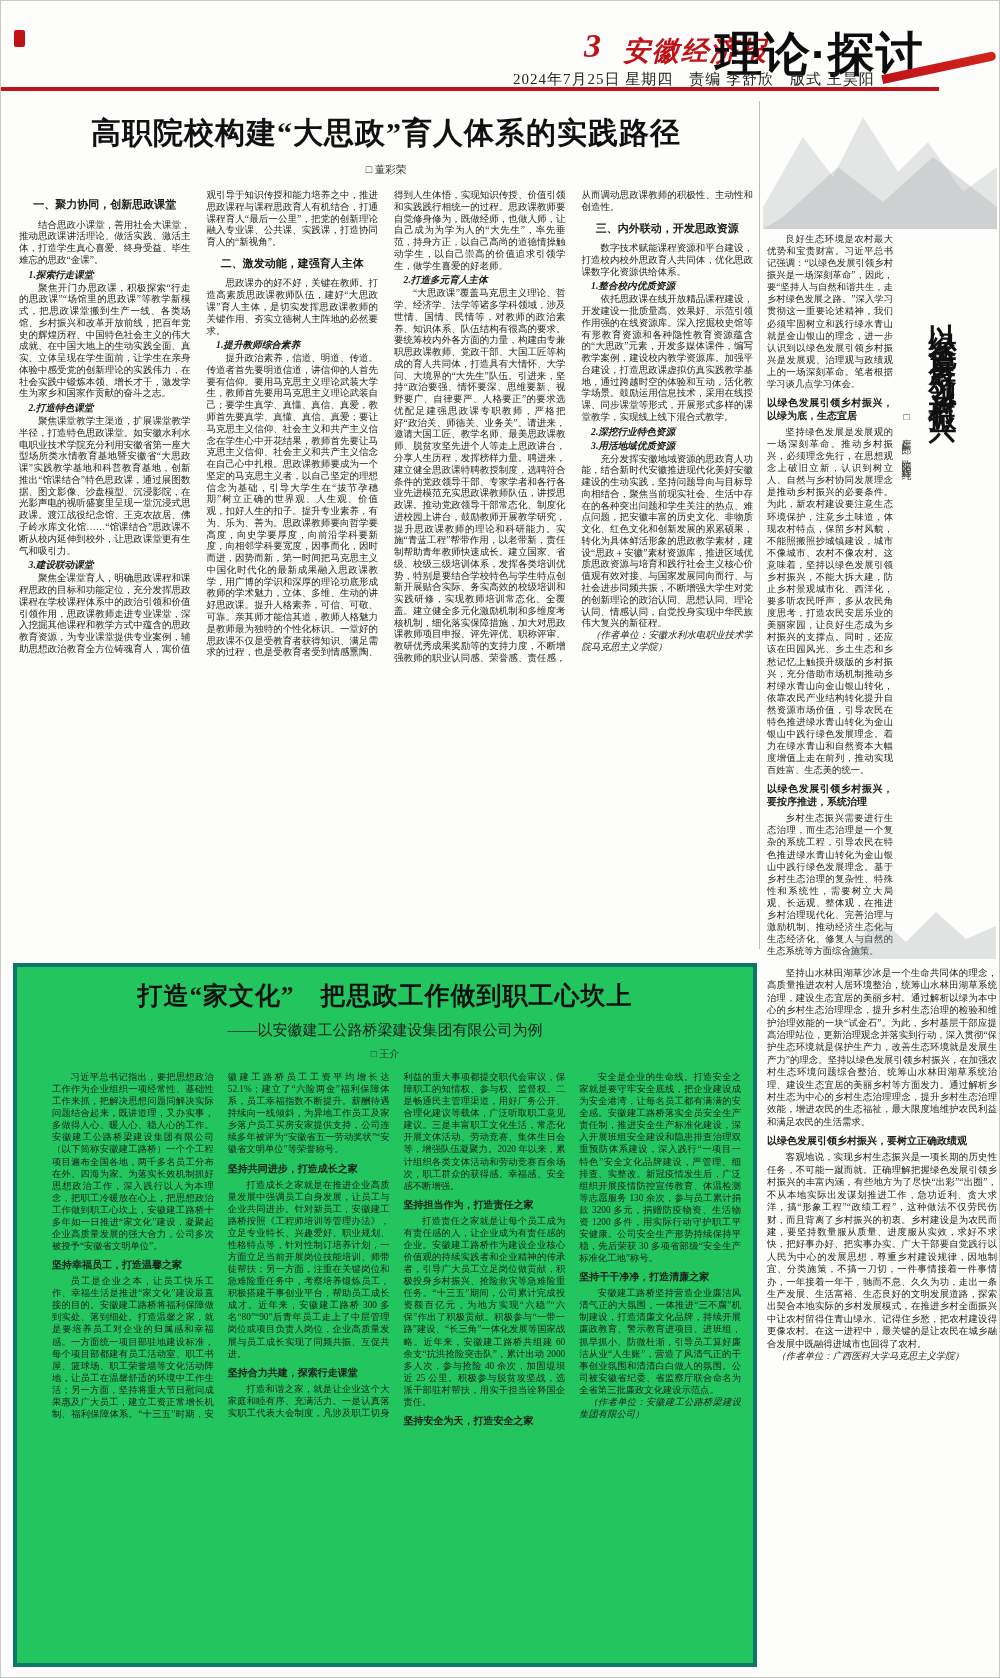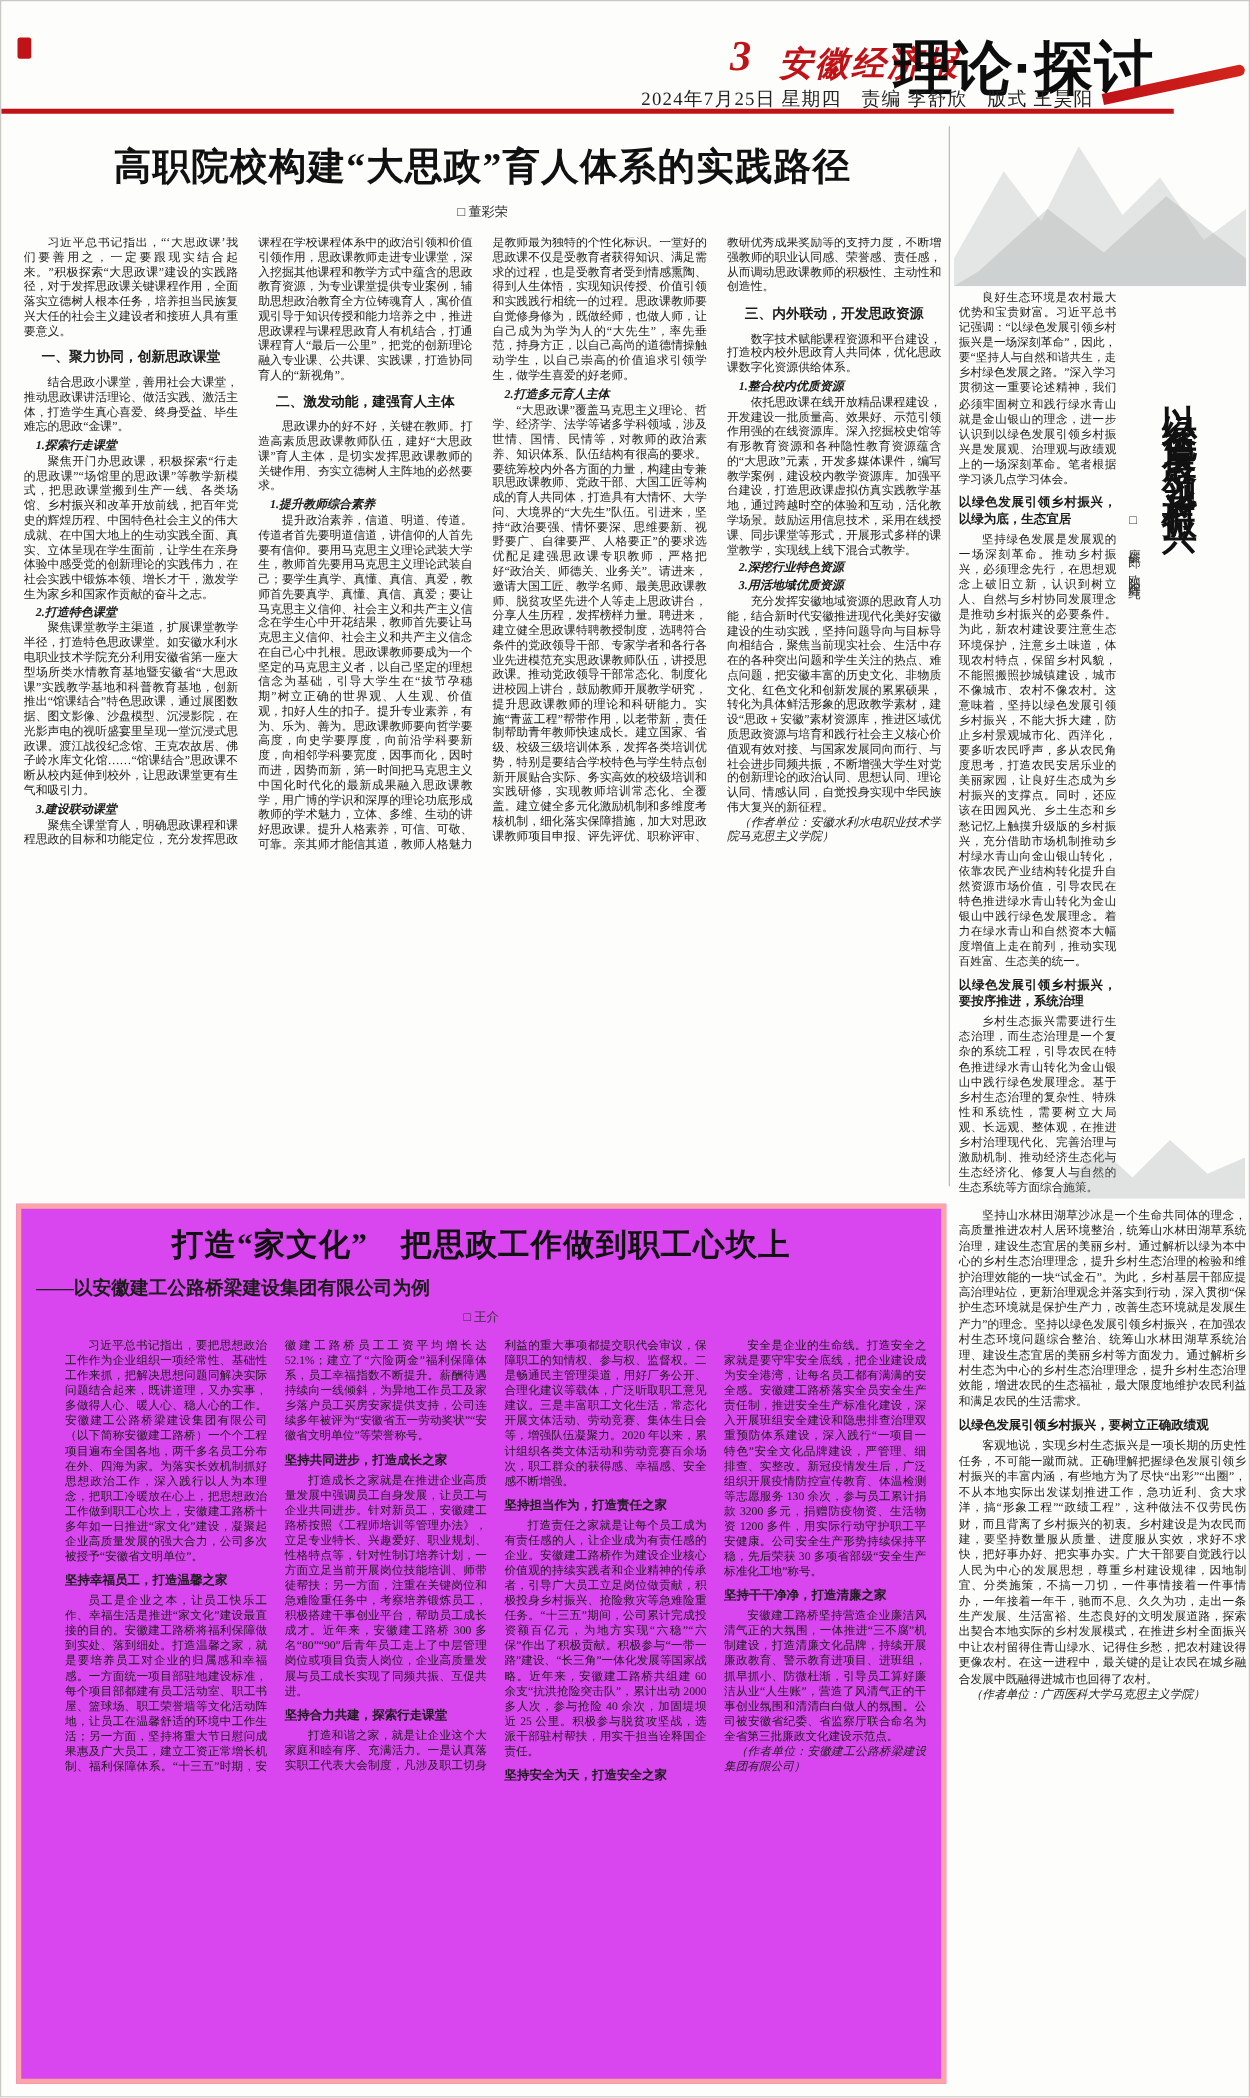--- a/index.html
+++ b/index.html
@@ -34,24 +34,24 @@
   .ink-top{position:absolute;left:762px;top:96px;width:234px;height:132px;opacity:.55;}
   .ink-small{position:absolute;left:845px;top:903px;width:150px;height:55px;opacity:.5;}
   .green-narrow{position:absolute;left:766px;top:232px;width:126px;height:726px;
         font-size:9.3px;line-height:1.3;text-align:justify;overflow:hidden;}
   .green-vert{position:absolute;left:898px;top:300px;height:470px;writing-mode:vertical-rl;text-align:left;}
   .green-vert .vtitle{font-size:28px;font-weight:800;letter-spacing:9px;color:#111;margin-left:10px;}
   .green-vert .vbyline{font-size:10px;color:#333;margin-top:110px;letter-spacing:3px;}
   .green-wide{position:absolute;left:766px;top:966px;width:230px;height:698px;
         font-size:9.4px;line-height:1.32;text-align:justify;overflow:hidden;}
   
-  .red-box{position:absolute;left:12px;top:962px;width:744px;height:704px;border:4px solid #fca5a5;
-        box-sizing:border-box;background:#d946ef;padding:12px 12px 8px 12px;}
+  .red-box{position:absolute;left:12px;top:962px;width:744px;height:704px;border:4px solid #0f766e;
+        box-sizing:border-box;background:#22c55e;padding:12px 12px 8px 12px;}
   .bottom-title{text-align:center;font-size:25px;font-weight:800;color:#111;letter-spacing:1px;}
-  .bottom-sub{text-align:left;font-size:15px;font-weight:700;margin-top:9px;}
+  .bottom-sub{text-align:center;font-size:15px;font-weight:400;margin-top:9px;}
   .bottom-byline{text-align:center;font-size:10px;color:#333;margin-top:7px;}
   .cols4b{margin-top:10px;height:572px;column-count:4;column-gap:14px;
         font-size:9.3px;line-height:1.3;text-align:justify;overflow:hidden;margin-left:23px;}
 </style>
 </head>
 <body>
 
 <div id="page">
 
   <div class="corner-mark"></div>
@@ -59,21 +59,20 @@
   <div class="brand">安徽经济报</div>
   <div class="section-title">理论·探讨</div>
   <div class="dateline">2024年7月25日 星期四　责编 李舒欣　版式 王昊阳</div>
   <div class="red-bar"></div>
   <div class="red-swoosh"></div>
 
   <div class="main-article">
     <div class="main-title">高职院校构建“大思政”育人体系的实践路径</div>
     <div class="byline">□ 董彩荣</div>
     <div class="cols4">
-        <div class="fi lead">习近平总书记指出，“‘大思政课’我们要善用之，一定要跟现实结合起来。”积极探索“大思政课”建设的实践路径，对于发挥思政课关键课程作用，全面落实立德树人根本任务，培养担当民族复兴大任的社会主义建设者和接班人具有重要意义。</div>
         <div class="fi h1">一、聚力协同，创新思政课堂</div>
         <div class="fi p">结合思政小课堂，善用社会大课堂，推动思政课讲活理论、做活实践、激活主体，打造学生真心喜爱、终身受益、毕生难忘的思政“金课”。</div>
         <div class="fi h2">1.探索行走课堂</div>
         <div class="fi p">聚焦开门办思政课，积极探索“行走的思政课”“场馆里的思政课”等教学新模式，把思政课堂搬到生产一线、各类场馆、乡村振兴和改革开放前线，把百年党史的辉煌历程、中国特色社会主义的伟大成就、在中国大地上的生动实践全面、真实、立体呈现在学生面前，让学生在亲身体验中感受党的创新理论的实践伟力，在社会实践中锻炼本领、增长才干，激发学生为家乡和国家作贡献的奋斗之志。</div>
         <div class="fi h2">2.打造特色课堂</div>
         <div class="fi p">聚焦课堂教学主渠道，扩展课堂教学半径，打造特色思政课堂。如安徽水利水电职业技术学院充分利用安徽省第一座大型场所类水情教育基地暨安徽省“大思政课”实践教学基地和科普教育基地，创新推出“馆课结合”特色思政课，通过展图数据、图文影像、沙盘模型、沉浸影院，在光影声电的视听盛宴里呈现一堂沉浸式思政课。渡江战役纪念馆、王克农故居、佛子岭水库文化馆……“馆课结合”思政课不断从校内延伸到校外，让思政课堂更有生气和吸引力。</div>
         <div class="fi h2">3.建设联动课堂</div>
         <div class="fi p">聚焦全课堂育人，明确思政课程和课程思政的目标和功能定位，充分发挥思政课程在学校课程体系中的政治引领和价值引领作用，思政课教师走进专业课堂，深入挖掘其他课程和教学方式中蕴含的思政教育资源，为专业课堂提供专业案例，辅助思想政治教育全方位铸魂育人，寓价值观引导于知识传授和能力培养之中，推进思政课程与课程思政育人有机结合，打通课程育人“最后一公里”，把党的创新理论融入专业课、公共课、实践课，打造协同育人的“新视角”。</div>
         <div class="fi h1">二、激发动能，建强育人主体</div>
         <div class="fi p">思政课办的好不好，关键在教师。打造高素质思政课教师队伍，建好“大思政课”育人主体，是切实发挥思政课教师的关键作用、夯实立德树人主阵地的必然要求。</div>

